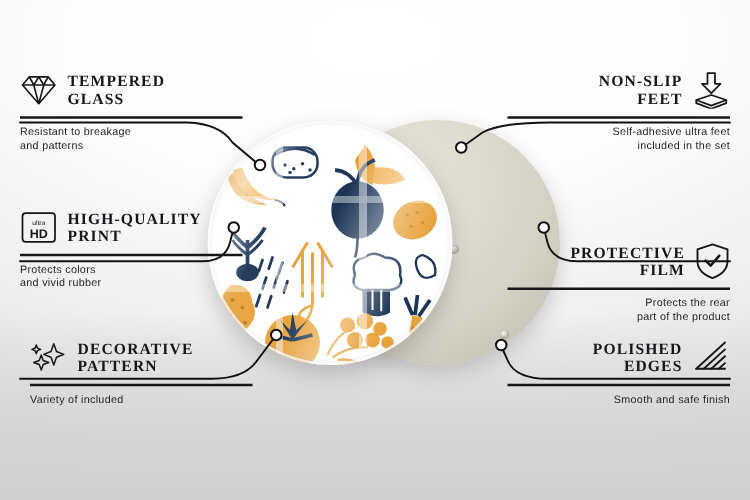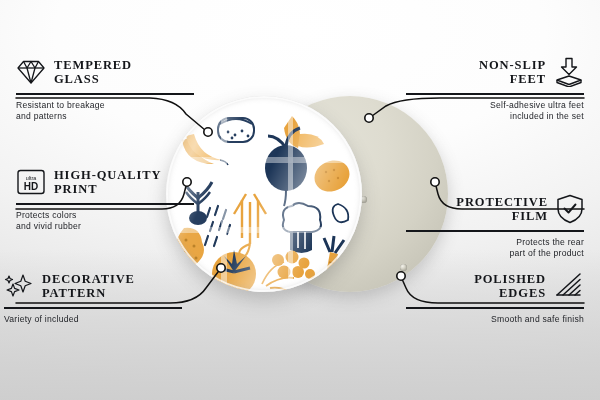--- a/index.html
+++ b/index.html
@@ -82,21 +82,21 @@
   .co-desc{
     margin-top:5px;
     font-family:Liberation Sans, sans-serif;
     font-size:8.6px;line-height:11px;color:#1d1f24;letter-spacing:.25px;
   }
   .icon{flex:0 0 auto;display:block;}
 
   
   #c-tempered  {left:16px; top:54px;}
   #c-print     {left:16px; top:164px;}
-  #c-pattern   {left:4px; top:268px;}
+  #c-pattern   {left:24px; top:268px;}
   #c-feet      {left:406px;top:54px;}
   #c-film      {left:406px;top:176px;margin-top:15px;}
   #c-edges     {left:406px;top:268px;}
 
   #connectors{position:absolute;left:0;top:0;width:600px;height:400px;pointer-events:none;}
 </style>
 </head>
 <body>
 
 <div id="stage">

